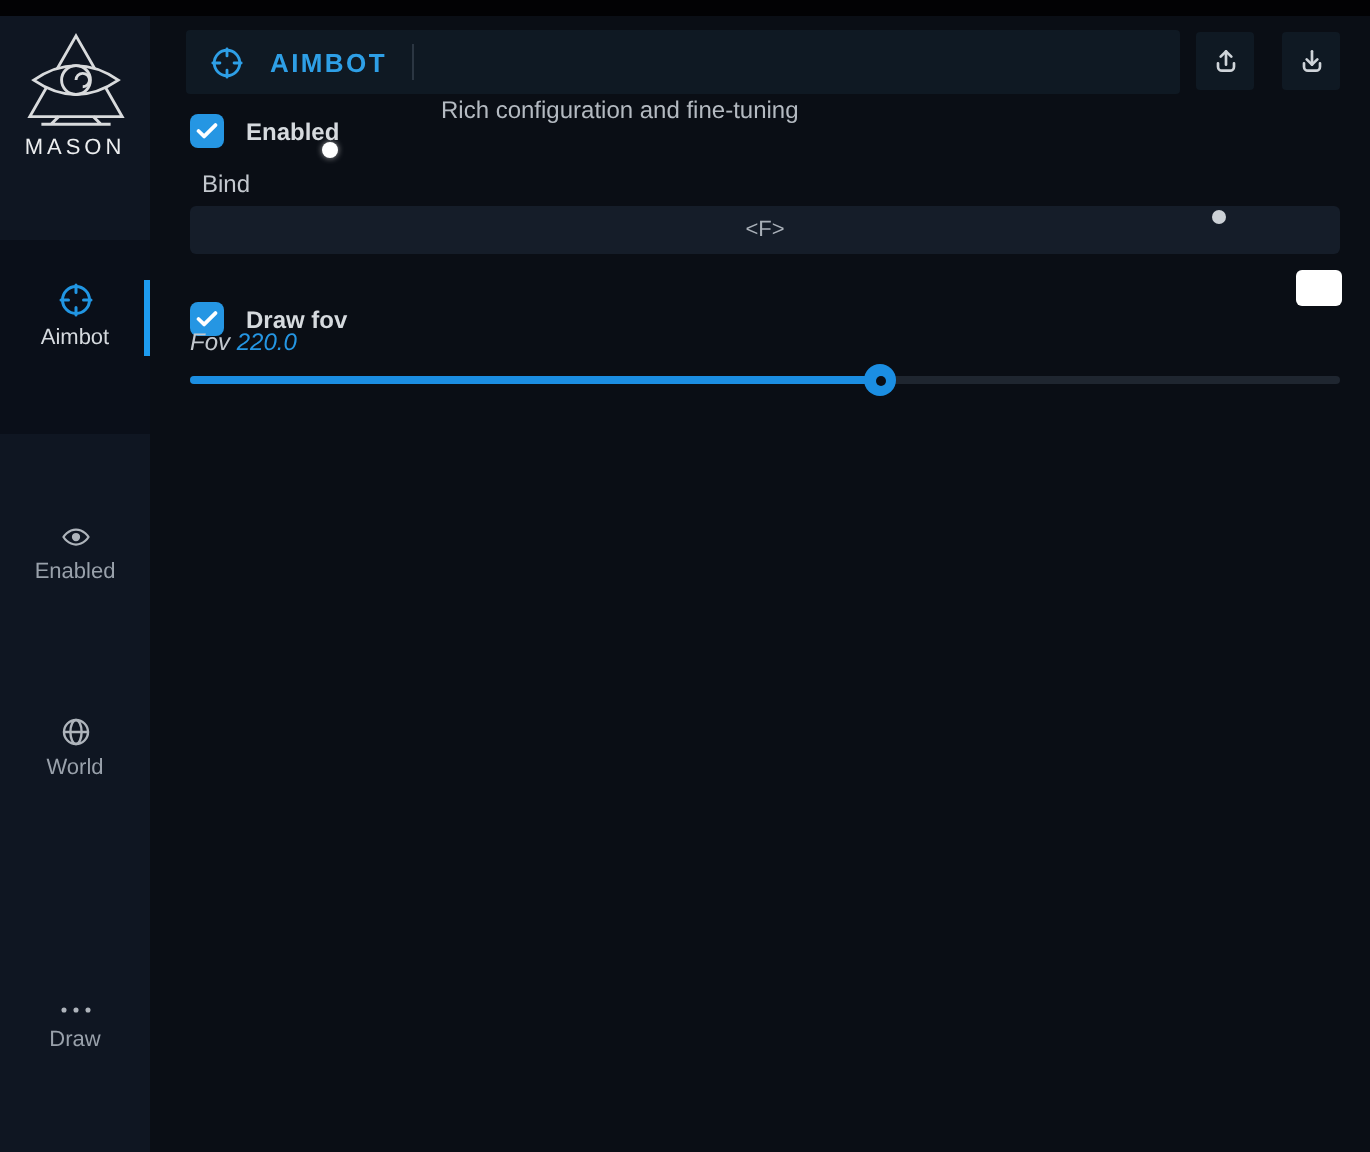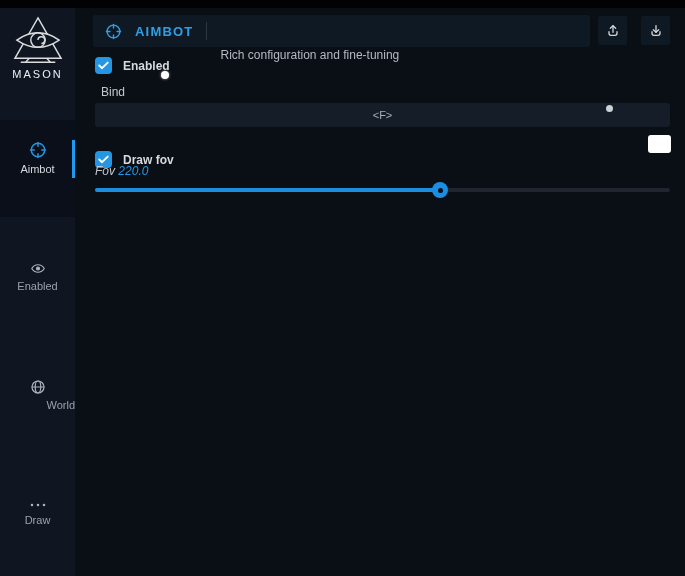--- a/index.html
+++ b/index.html
@@ -18,21 +18,21 @@
 
   .nav-active-bg { position:absolute; left:0; top:112px; width:75px; height:97px; background:#0a0f19; }
   .nav-indicator { position:absolute; left:72px; top:132px; width:3px; height:38px; background:#1d9bf0; }
 
   .nav-item { position:absolute; left:0; width:75px; text-align:center; cursor:pointer; }
   .nav-item svg { display:block; margin:0 auto; }
   .nav-label { margin-top:4px; font-size:11px; color:#99a1ab; }
   .nav-item.active .nav-label { color:#d5d9de; }
   .nav-aimbot  { top:133px; }
   .nav-visuals { top:253px; }
-  .nav-world   { top:371px;text-align:right; }
+  .nav-world   { top:350px; }
   .nav-misc    { top:492px; }
 
   
   .header-bar {
     position:absolute; left:93px; top:15px; width:497px; height:32px;
     background:#0f1923; border-radius:2px; display:flex; align-items:center; padding:0 12px;
   }
   .header-title { color:#2e9fe6; font-size:13px; font-weight:bold; letter-spacing:1.2px; margin-left:13px; }
   .header-sep { width:1px; height:18px; background:#2b3642; margin:0 13px; }
   .header-subtitle { color:#b4bac1; font-size:12px;margin-top:48px; }

